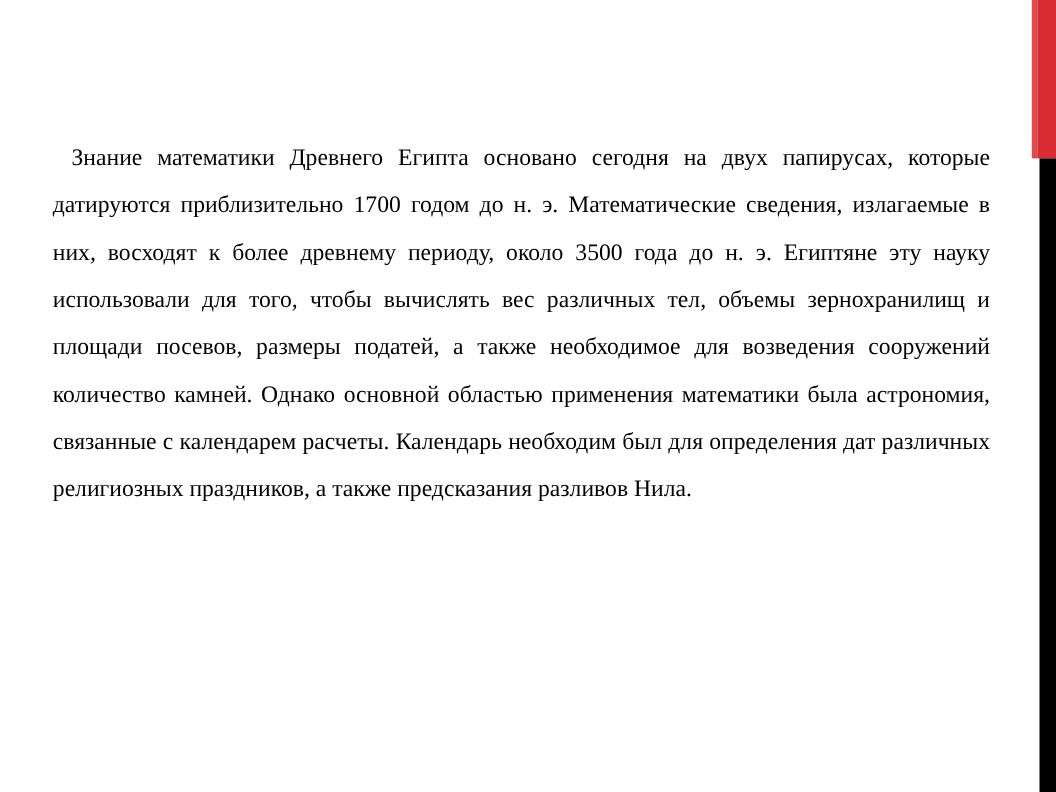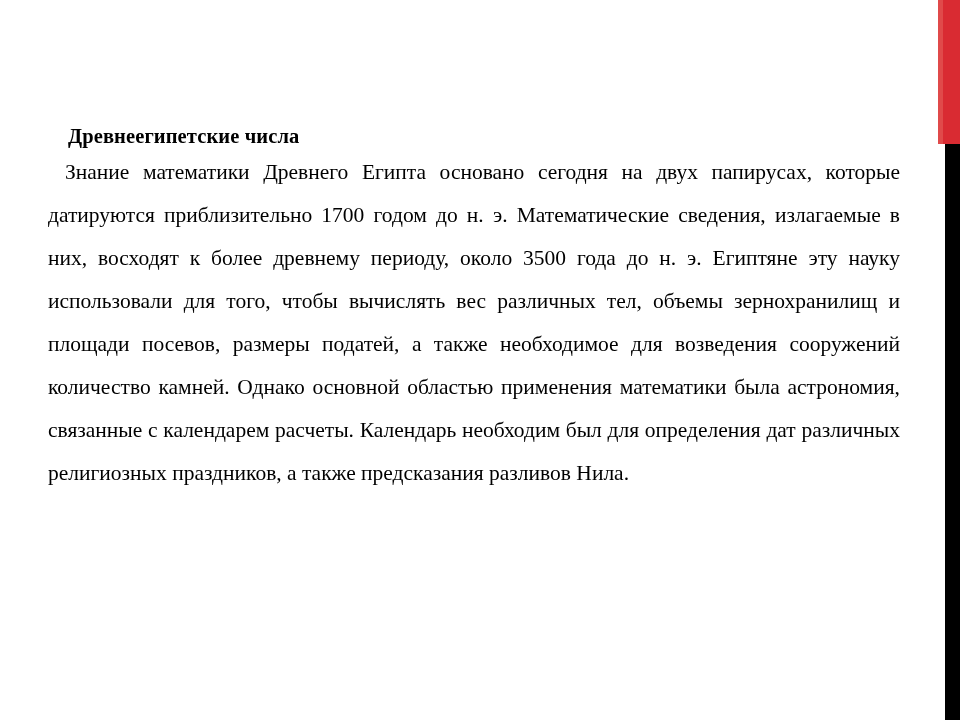--- a/index.html
+++ b/index.html
@@ -91,17 +91,16 @@
 
 <div class="slide" style="background: rgb(255, 255, 255);">
 
   <div class="edge-bar">
     <div class="accent-thin" style="background: rgb(224, 74, 74);"></div>
     <div class="accent-main" style="background: rgb(217, 43, 50);"></div>
     <div class="dark-main" style="background: rgb(0, 0, 0);"></div>
   </div>
 
   <div class="content" style="color: rgb(0, 0, 0);">
-    <h1 class="slide-heading">Древнеегипетские числа</h1>
     <p class="slide-paragraph">Знание математики Древнего Египта основано сегодня на двух папирусах, которые датируются приблизительно 1700 годом до н. э. Математические сведения, излагаемые в них, восходят к более древнему периоду, около 3500 года до н. э. Египтяне эту науку использовали для того, чтобы вычислять вес различных тел, объемы зернохранилищ и площади посевов, размеры податей, а также необходимое для возведения сооружений количество камней. Однако основной областью применения математики была астрономия, связанные с календарем расчеты. Календарь необходим был для определения дат различных религиозных праздников, а также предсказания разливов Нила.</p>
   </div>
 
 </div>
 
 </body></html>

